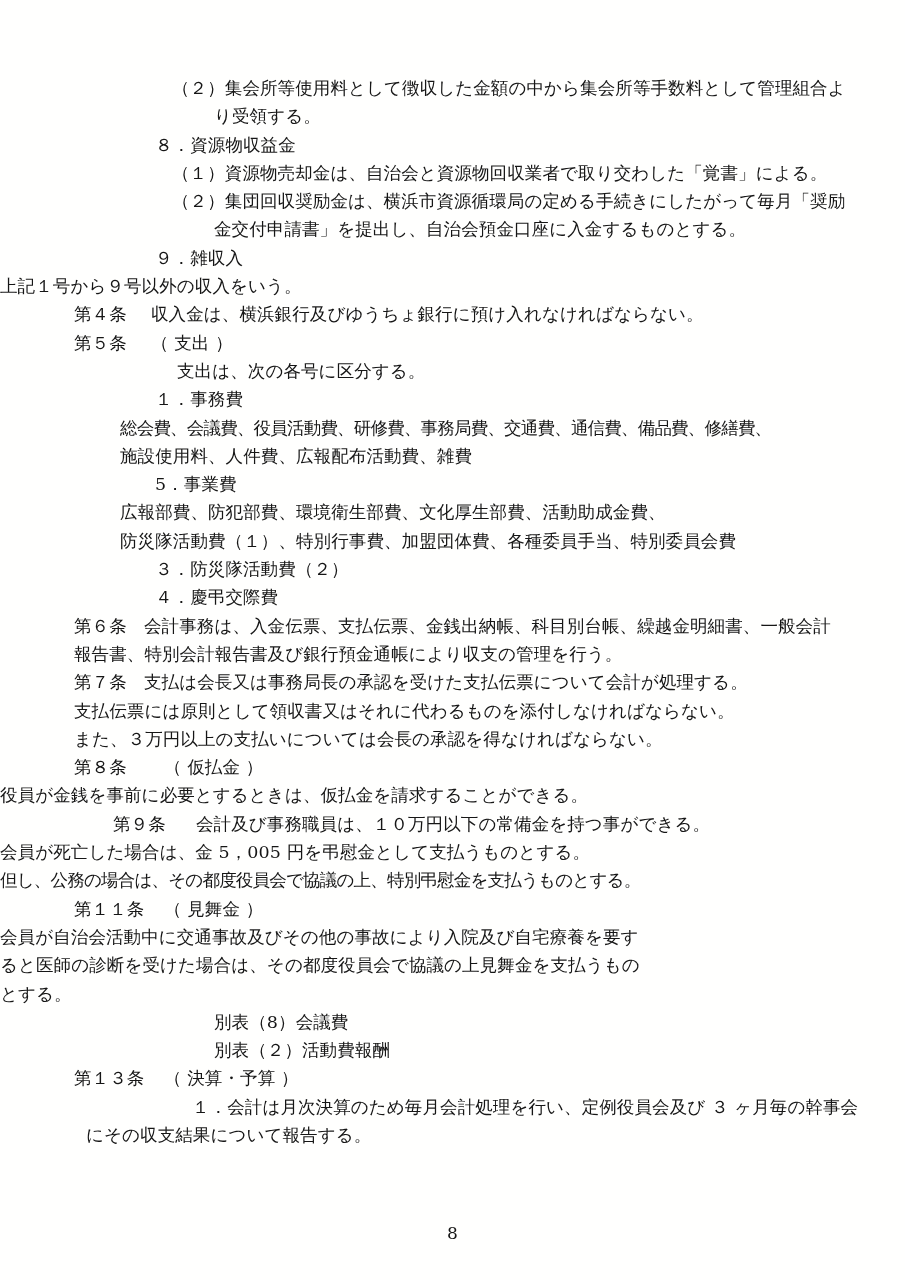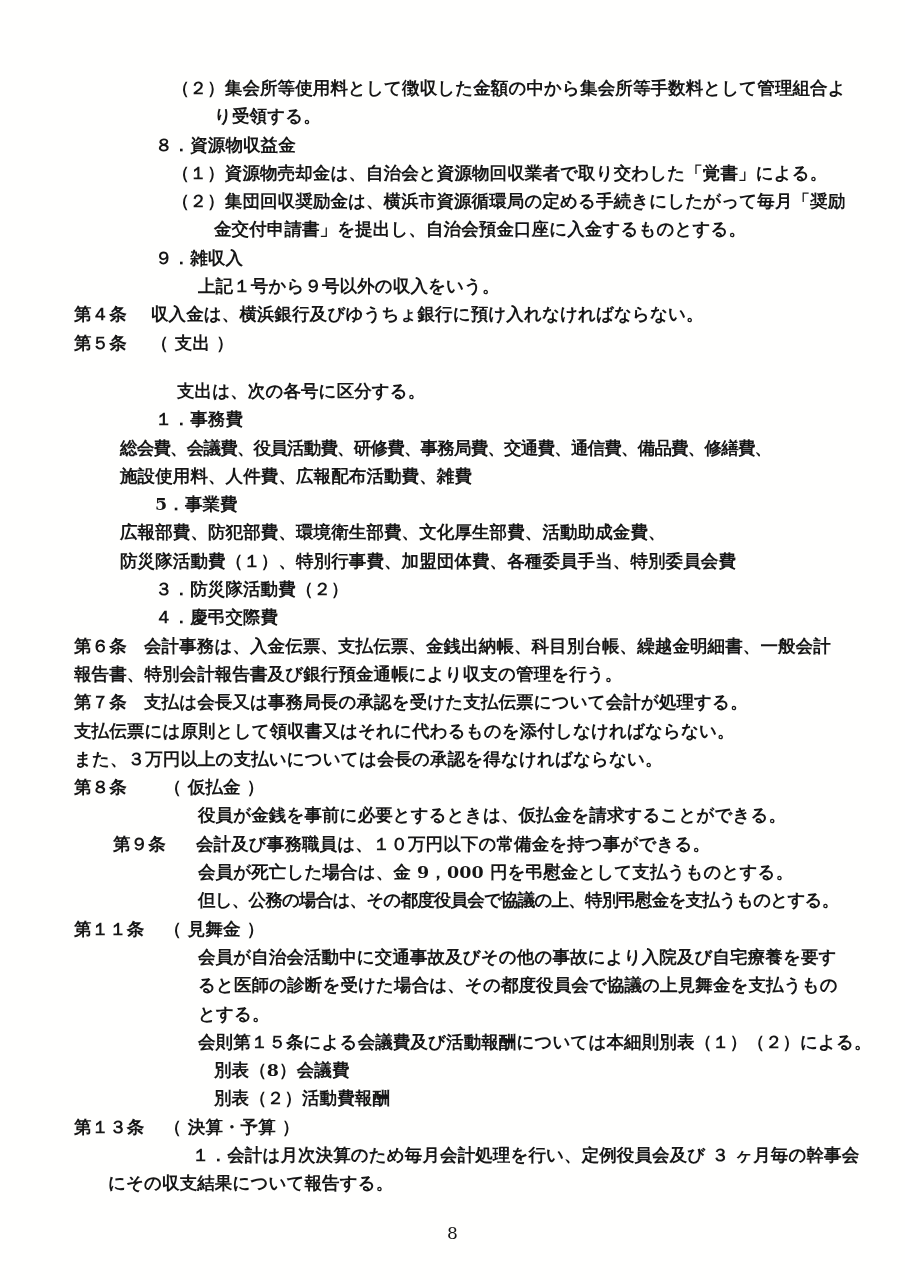--- a/index.html
+++ b/index.html
@@ -6,36 +6,36 @@
   .page {
     position: relative;
     width: 905px;
     height: 1280px;
     background: #fffffe;
     overflow: hidden;
     font-family: "DejaVu Serif", "Liberation Serif", serif;
     font-size: 17.5px;
     color: #161616;
   }
-  .content { position: absolute; top: 74px; left: 0; right: 0; font-weight: bold; }
+  .content { position: absolute; top: 74px; left: 0; right: 0; }
   .ln {
     height: 28.3px;
     line-height: 28.3px;
     white-space: nowrap;
     letter-spacing: 0.1px;
   }
   
   .i155 { padding-left: 155px; }
   .i158 { padding-left: 74px; }
   .i172 { padding-left: 172px; }
-  .i177 { padding-left: 177px; margin-top: 20px; }
+  .i177 { padding-left: 177px; }
   .i180 { padding-left: 120px; }
   .i192 { padding-left: 192px; }
-  .i198 { padding-left: 198px; }
-  .i212 { padding-left: 108px; }
+  .i198 { }
+  .i212 { padding-left: 86px; }
   .i214 { padding-left: 214px; }
   .art  { padding-left: 74px; }
   .albl { display: inline-block; }
   .w70 { width: 70px; }
   .w77 { width: 77px; }
   .w83 { width: 83px; margin-left: 39px; }
   .w90 { width: 90px; }
   .sq { letter-spacing: -0.8px; }
   .page-number {
     position: absolute;
@@ -78,29 +78,28 @@
 
     <div class="ln art"><span class="albl w70">第６条</span><span>会計事務は、入金伝票、支払伝票、金銭出納帳、科目別台帳、繰越金明細書、一般会計</span></div>
     <div class="ln i158">報告書、特別会計報告書及び銀行預金通帳により収支の管理を行う。</div>
     <div class="ln art"><span class="albl w70">第７条</span><span>支払は会長又は事務局長の承認を受けた支払伝票について会計が処理する。</span></div>
     <div class="ln i158">支払伝票には原則として領収書又はそれに代わるものを添付しなければならない。</div>
     <div class="ln i158">また、３万円以上の支払いについては会長の承認を得なければならない。</div>
 
     <div class="ln art"><span class="albl w90">第８条</span><span>（ 仮払金 ）</span></div>
     <div class="ln i198">役員が金銭を事前に必要とするときは、仮払金を請求することができる。</div>
     <div class="ln art"><span class="albl w83">第９条</span><span>会計及び事務職員は、１０万円以下の常備金を持つ事ができる。</span></div>
-    <div class="ln i198">会員が死亡した場合は、金 9，000 円を弔慰金として支払うものとする。</div>
+    <div class="ln i198">会員が死亡した場合は、金 5，005 円を弔慰金として支払うものとする。</div>
     <div class="ln i198 sq">但し、公務の場合は、その都度役員会で協議の上、特別弔慰金を支払うものとする。</div>
 
     <div class="ln art"><span class="albl w90">第１１条</span><span>（ 見舞金 ）</span></div>
     <div class="ln i198">会員が自治会活動中に交通事故及びその他の事故により入院及び自宅療養を要す</div>
     <div class="ln i198">ると医師の診断を受けた場合は、その都度役員会で協議の上見舞金を支払うもの</div>
     <div class="ln i198">とする。</div>
 
-    <div class="ln i198">会則第１５条による会議費及び活動報酬については本細則別表（１）（２）による。</div>
     <div class="ln i214">別表（8）会議費</div>
     <div class="ln i214">別表（２）活動費報酬</div>
 
     <div class="ln art"><span class="albl w90">第１３条</span><span>（ 決算・予算 ）</span></div>
     <div class="ln i192">１．会計は月次決算のため毎月会計処理を行い、定例役員会及び ３ ヶ月毎の幹事会</div>
     <div class="ln i212">にその収支結果について報告する。</div>
 
   </div>
 
   <div class="page-number">8</div>

